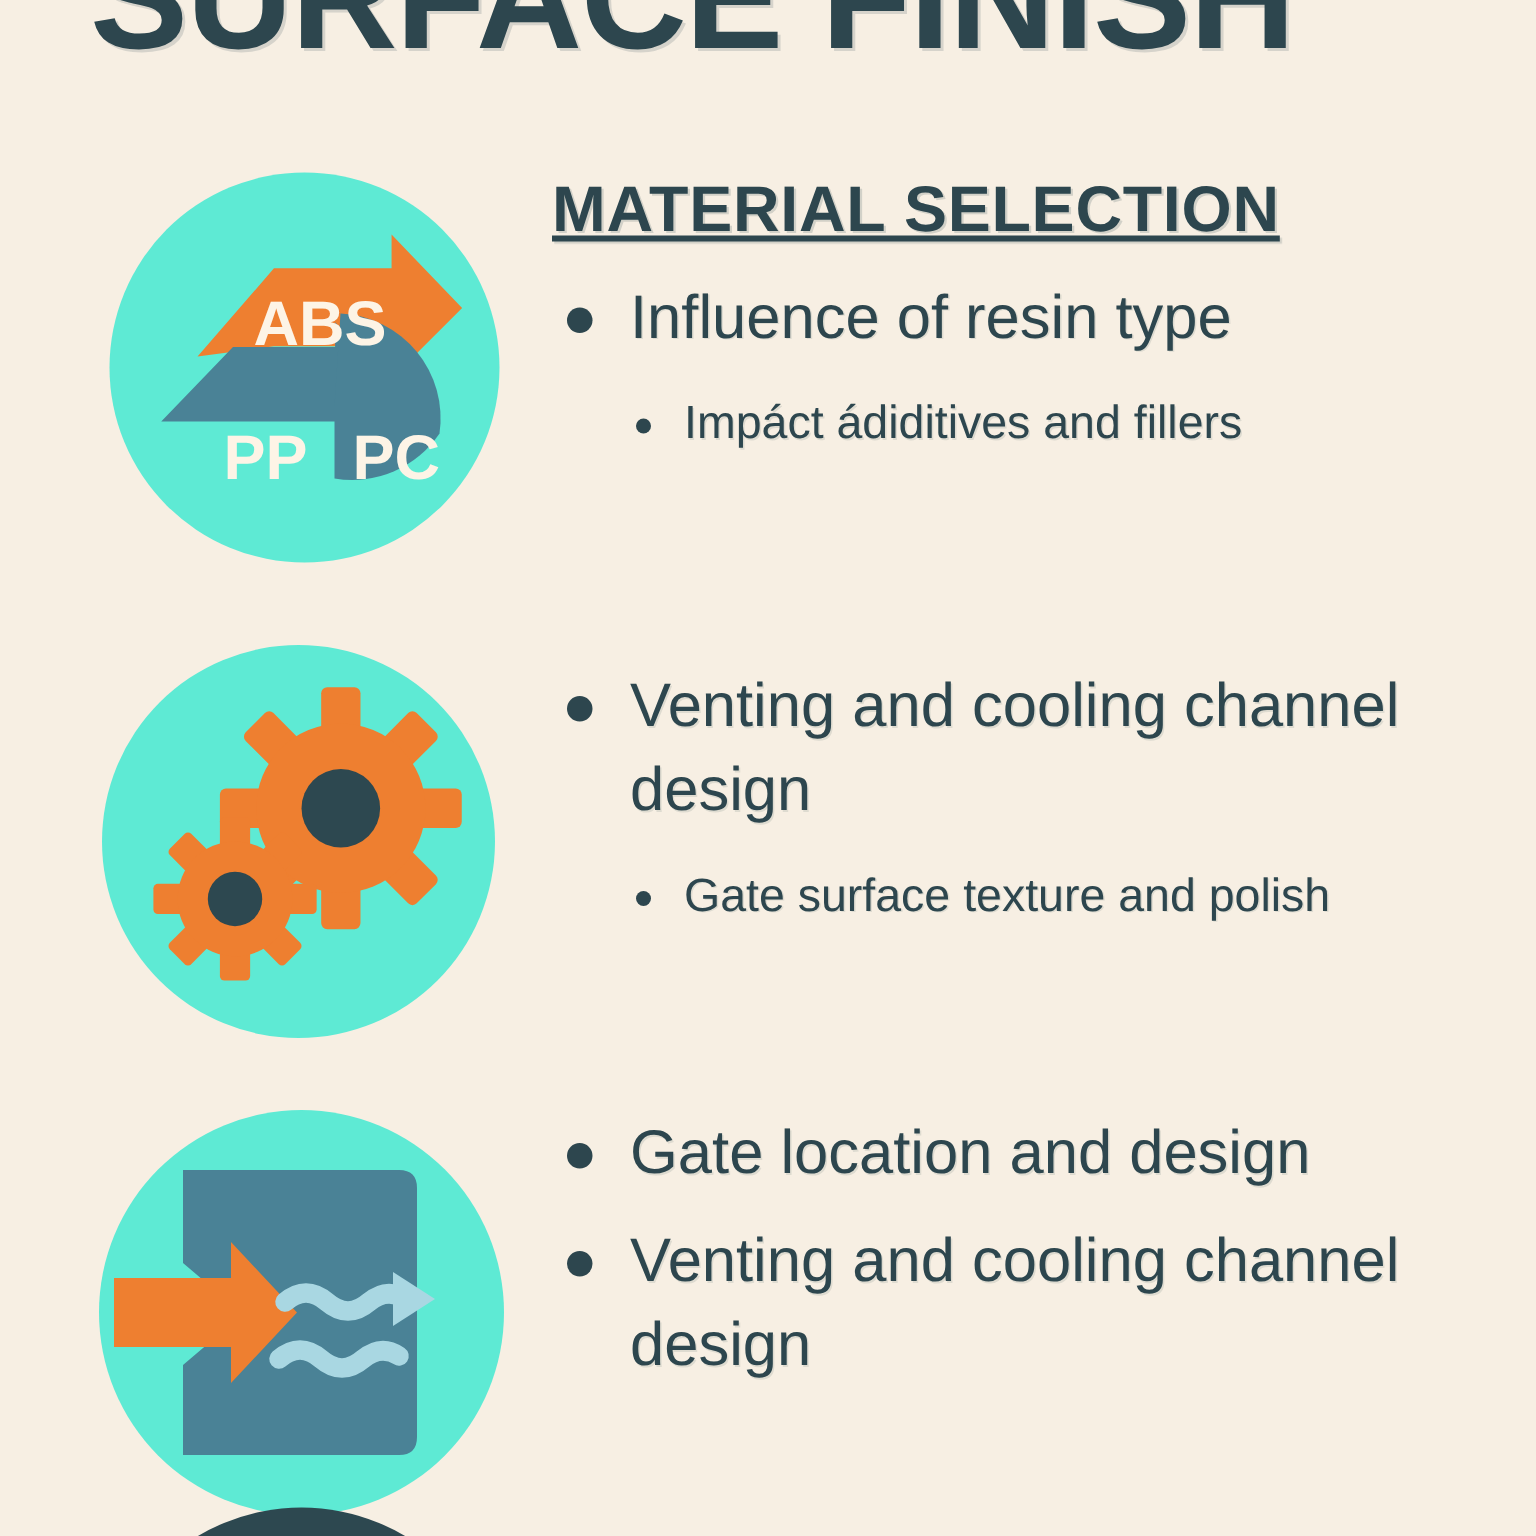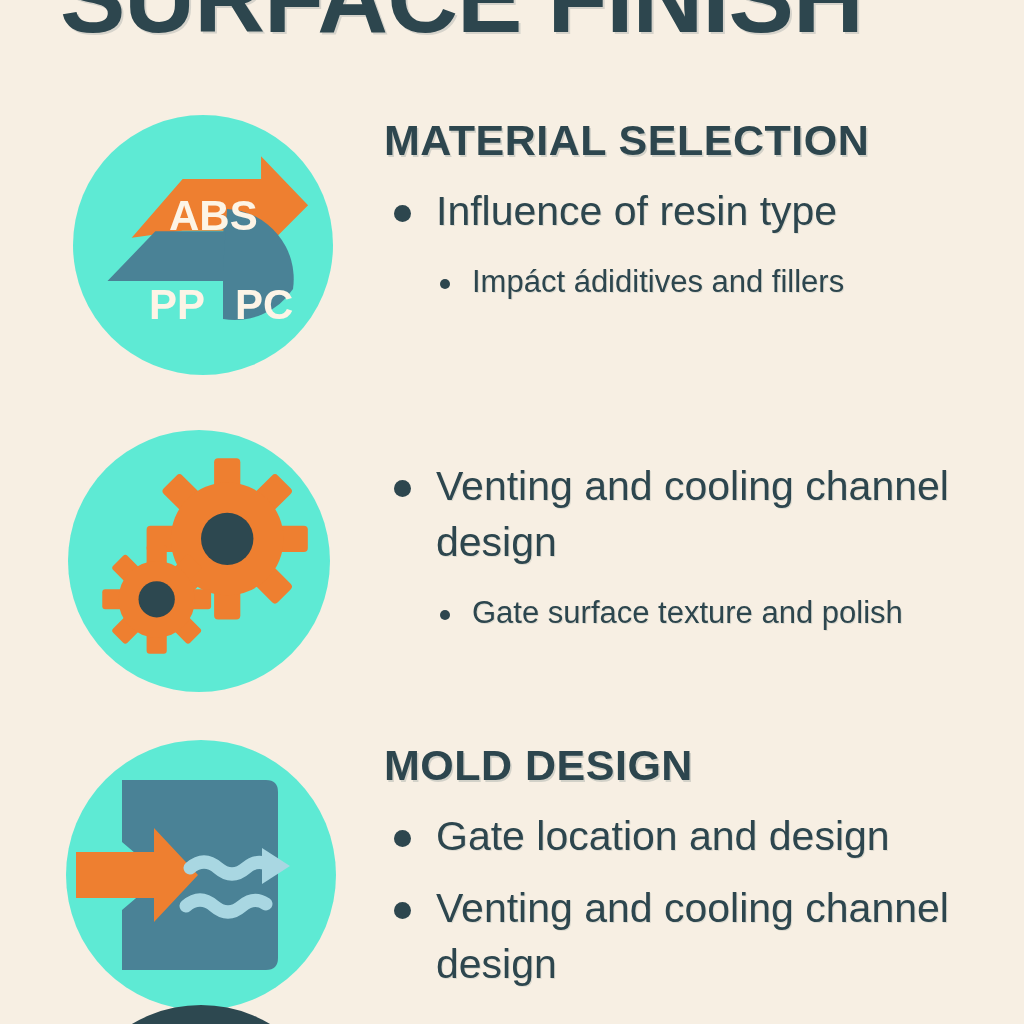--- a/index.html
+++ b/index.html
@@ -68,28 +68,29 @@
     width: 646px;
   }
 
   .section-heading {
     font-family: "Liberation Sans", sans-serif;
     font-weight: bold;
     font-size: 43px;
     line-height: 50px;
     letter-spacing: 0.5px;
     color: #2d464e;
-    margin: 0 0 18px 16px;
+    margin: 0 0 18px 0;
     text-shadow: 1.5px 1.5px 0 rgba(45,70,78,0.18);
+    text-decoration: underline;
   }
   .row-2 .text-col { padding-top: 12px; }
 
   ul.bullets {
     list-style: none;
-    margin: 16px;
+    margin: 0;
     padding: 0;
   }
   li.bullet {
     position: relative;
     padding-left: 52px;
     margin-bottom: 16px;
     font-size: 41px;
     line-height: 56px;
     color: #2d464e;
     font-weight: normal;
@@ -219,21 +220,20 @@
         <path d="M10 112 L88 112 L88 88 L132 135 L88 182 L88 158 L10 158 Z" fill="#ee7f30"></path>
 
         <path d="M124 128 q14 -12 28 0 q14 12 28 0 q12 -10 24 -2" stroke="#a9d7e2" stroke-width="13" fill="none" stroke-linecap="round"></path>
         <path d="M196 108 L224 126 L196 144 Z" fill="#a9d7e2"></path>
 
         <path d="M120 166 q14 -12 28 0 q14 12 28 0 q12 -10 24 -2" stroke="#a9d7e2" stroke-width="13" fill="none" stroke-linecap="round"></path>
       </svg>
     </div>
 
     <div class="text-col">
-      <div class="section-heading">MOLD DESIGN</div>
       <ul class="bullets">
         <li class="bullet">Gate location and design</li>
         <li class="bullet">Venting and cooling channel design</li>
       </ul>
     </div>
   </div>
 
   <div class="partial-circle"></div>
 
 </div>

